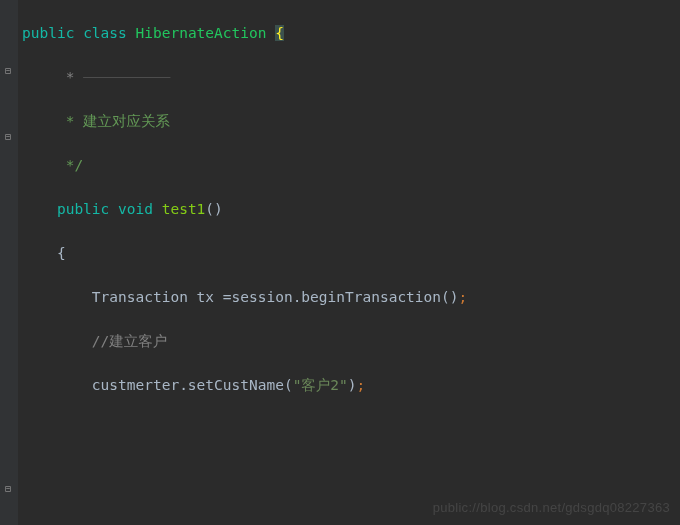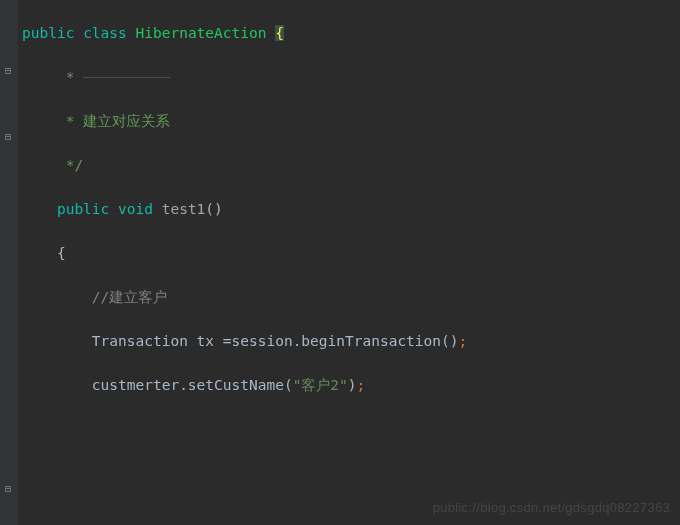--- a/index.html
+++ b/index.html
@@ -34,21 +34,21 @@
   .code-area {
     flex: 1;
     padding-left: 4px;
     white-space: pre;
     color: #a9b7c6;
     position: relative;
   }
   .line { height: 22px; display: block; white-space: pre; }
   .kw { color: #14b8a6; font-weight: normal; }
   .cls { color: #22c55e; }
-  .method-def { color: #a3a3a3; }
+  .method-def { color: #84cc16; }
   .getcur { color: #9876aa; font-style: italic; }
   .ann { color: #bbb529; }
   .str { color: #6a8759; }
   .comment { color: #808080; }
   .doccomment { color: #629755; }
   .brace-hl { background: #3b514d; color:#ffef28; }
   .punct { color: #cc7832; }
   .plain { color: #a9b7c6; }
   .watermark {
     position: absolute;
@@ -76,22 +76,22 @@
     <span class="gutter-mark" style="top:478px">⊟</span>
   </div>
 
   <div class="code-area">
 <span class="line"><span class="kw">public</span> <span class="kw">class</span> <span class="cls">HibernateAction</span> <span class="brace-hl">{</span></span>
 <span class="line"><span class="comment">     * </span><span class="comment" style="text-decoration:line-through;opacity:.4">          </span></span>
 <span class="line"><span class="doccomment">     *</span><span class="doccomment"> 建立对应关系</span></span>
 <span class="line"><span class="doccomment">     */</span></span>
 <span class="line"><span class="kw">    public</span><span class="kw"> void</span><span class="method-def"> test1</span><span class="plain">()</span></span>
 <span class="line"><span class="plain">    {</span></span>
+<span class="line"><span>        </span><span class="plain">Transaction tx =session.beginTransaction()</span><span class="punct">;</span></span>
 <span class="line"><span class="comment">        //建立客户</span></span>
-<span class="line"><span>        </span><span class="plain">Transaction tx =session.beginTransaction()</span><span class="punct">;</span></span>
 <span class="line"><span>        </span><span class="plain">custmerter.setCustName(</span><span class="str">"客户2"</span><span class="plain">)</span><span class="punct">;</span></span>
 
 
 
 
 
 
 
 
 

